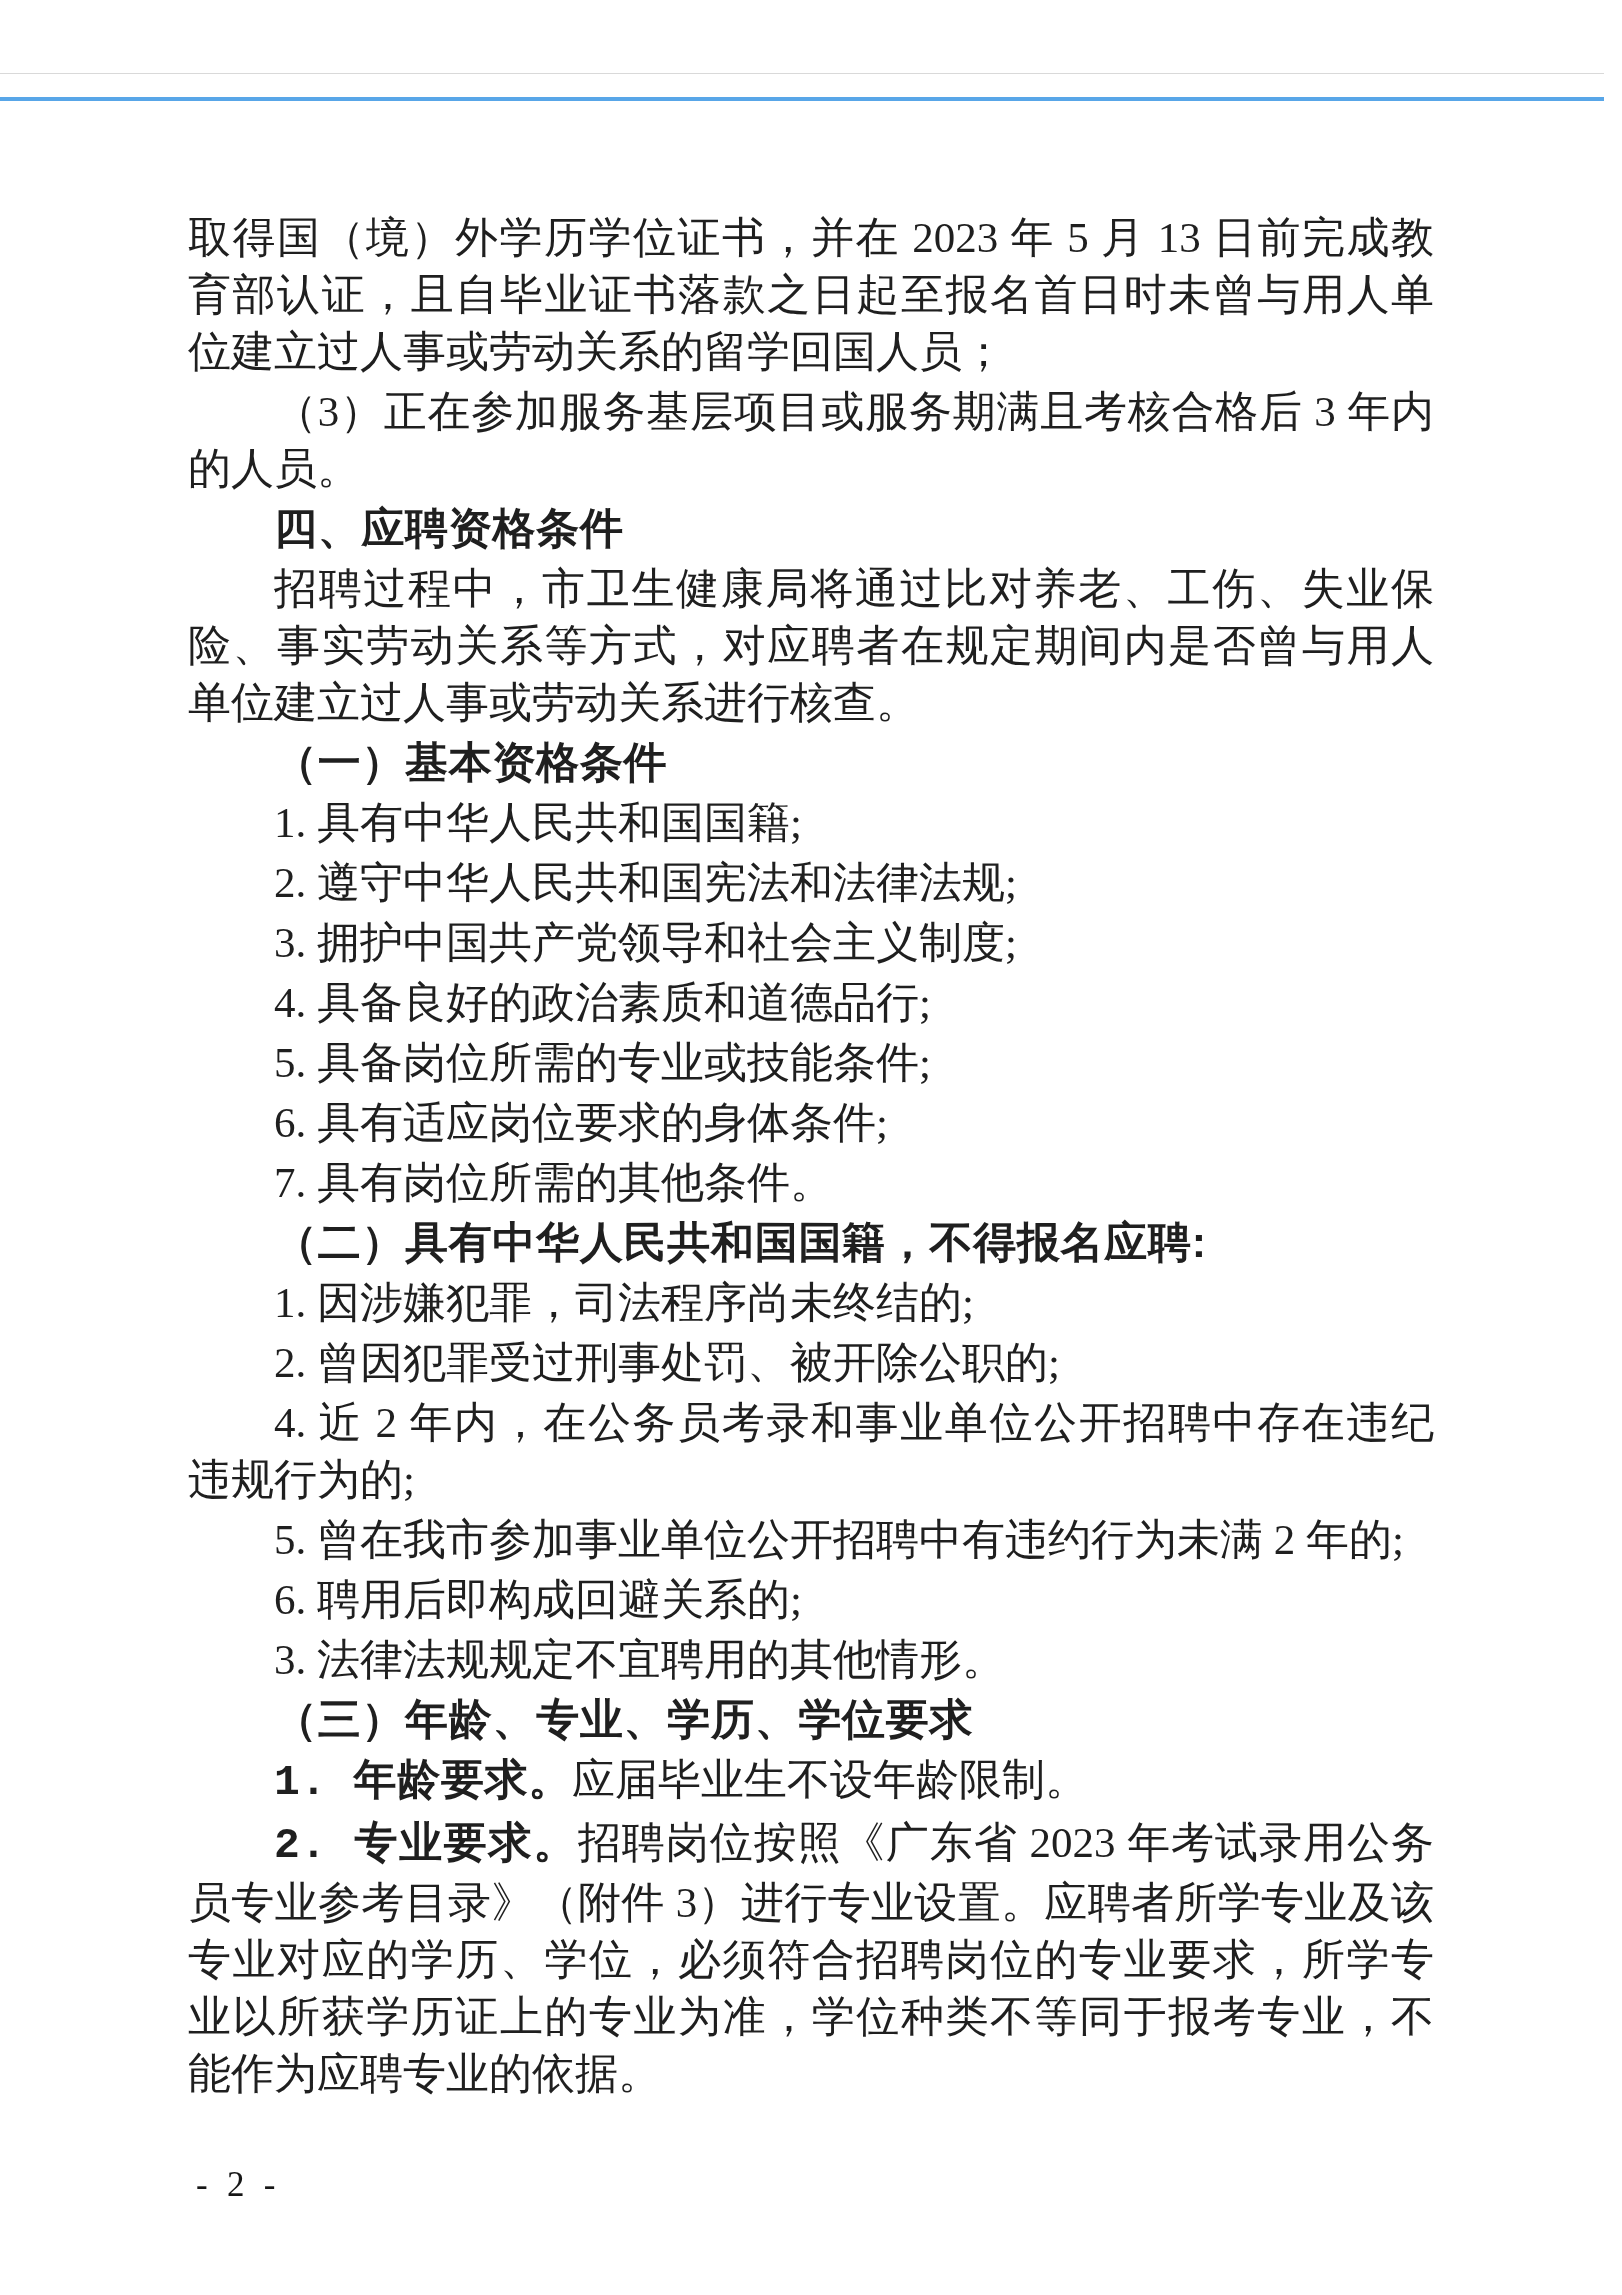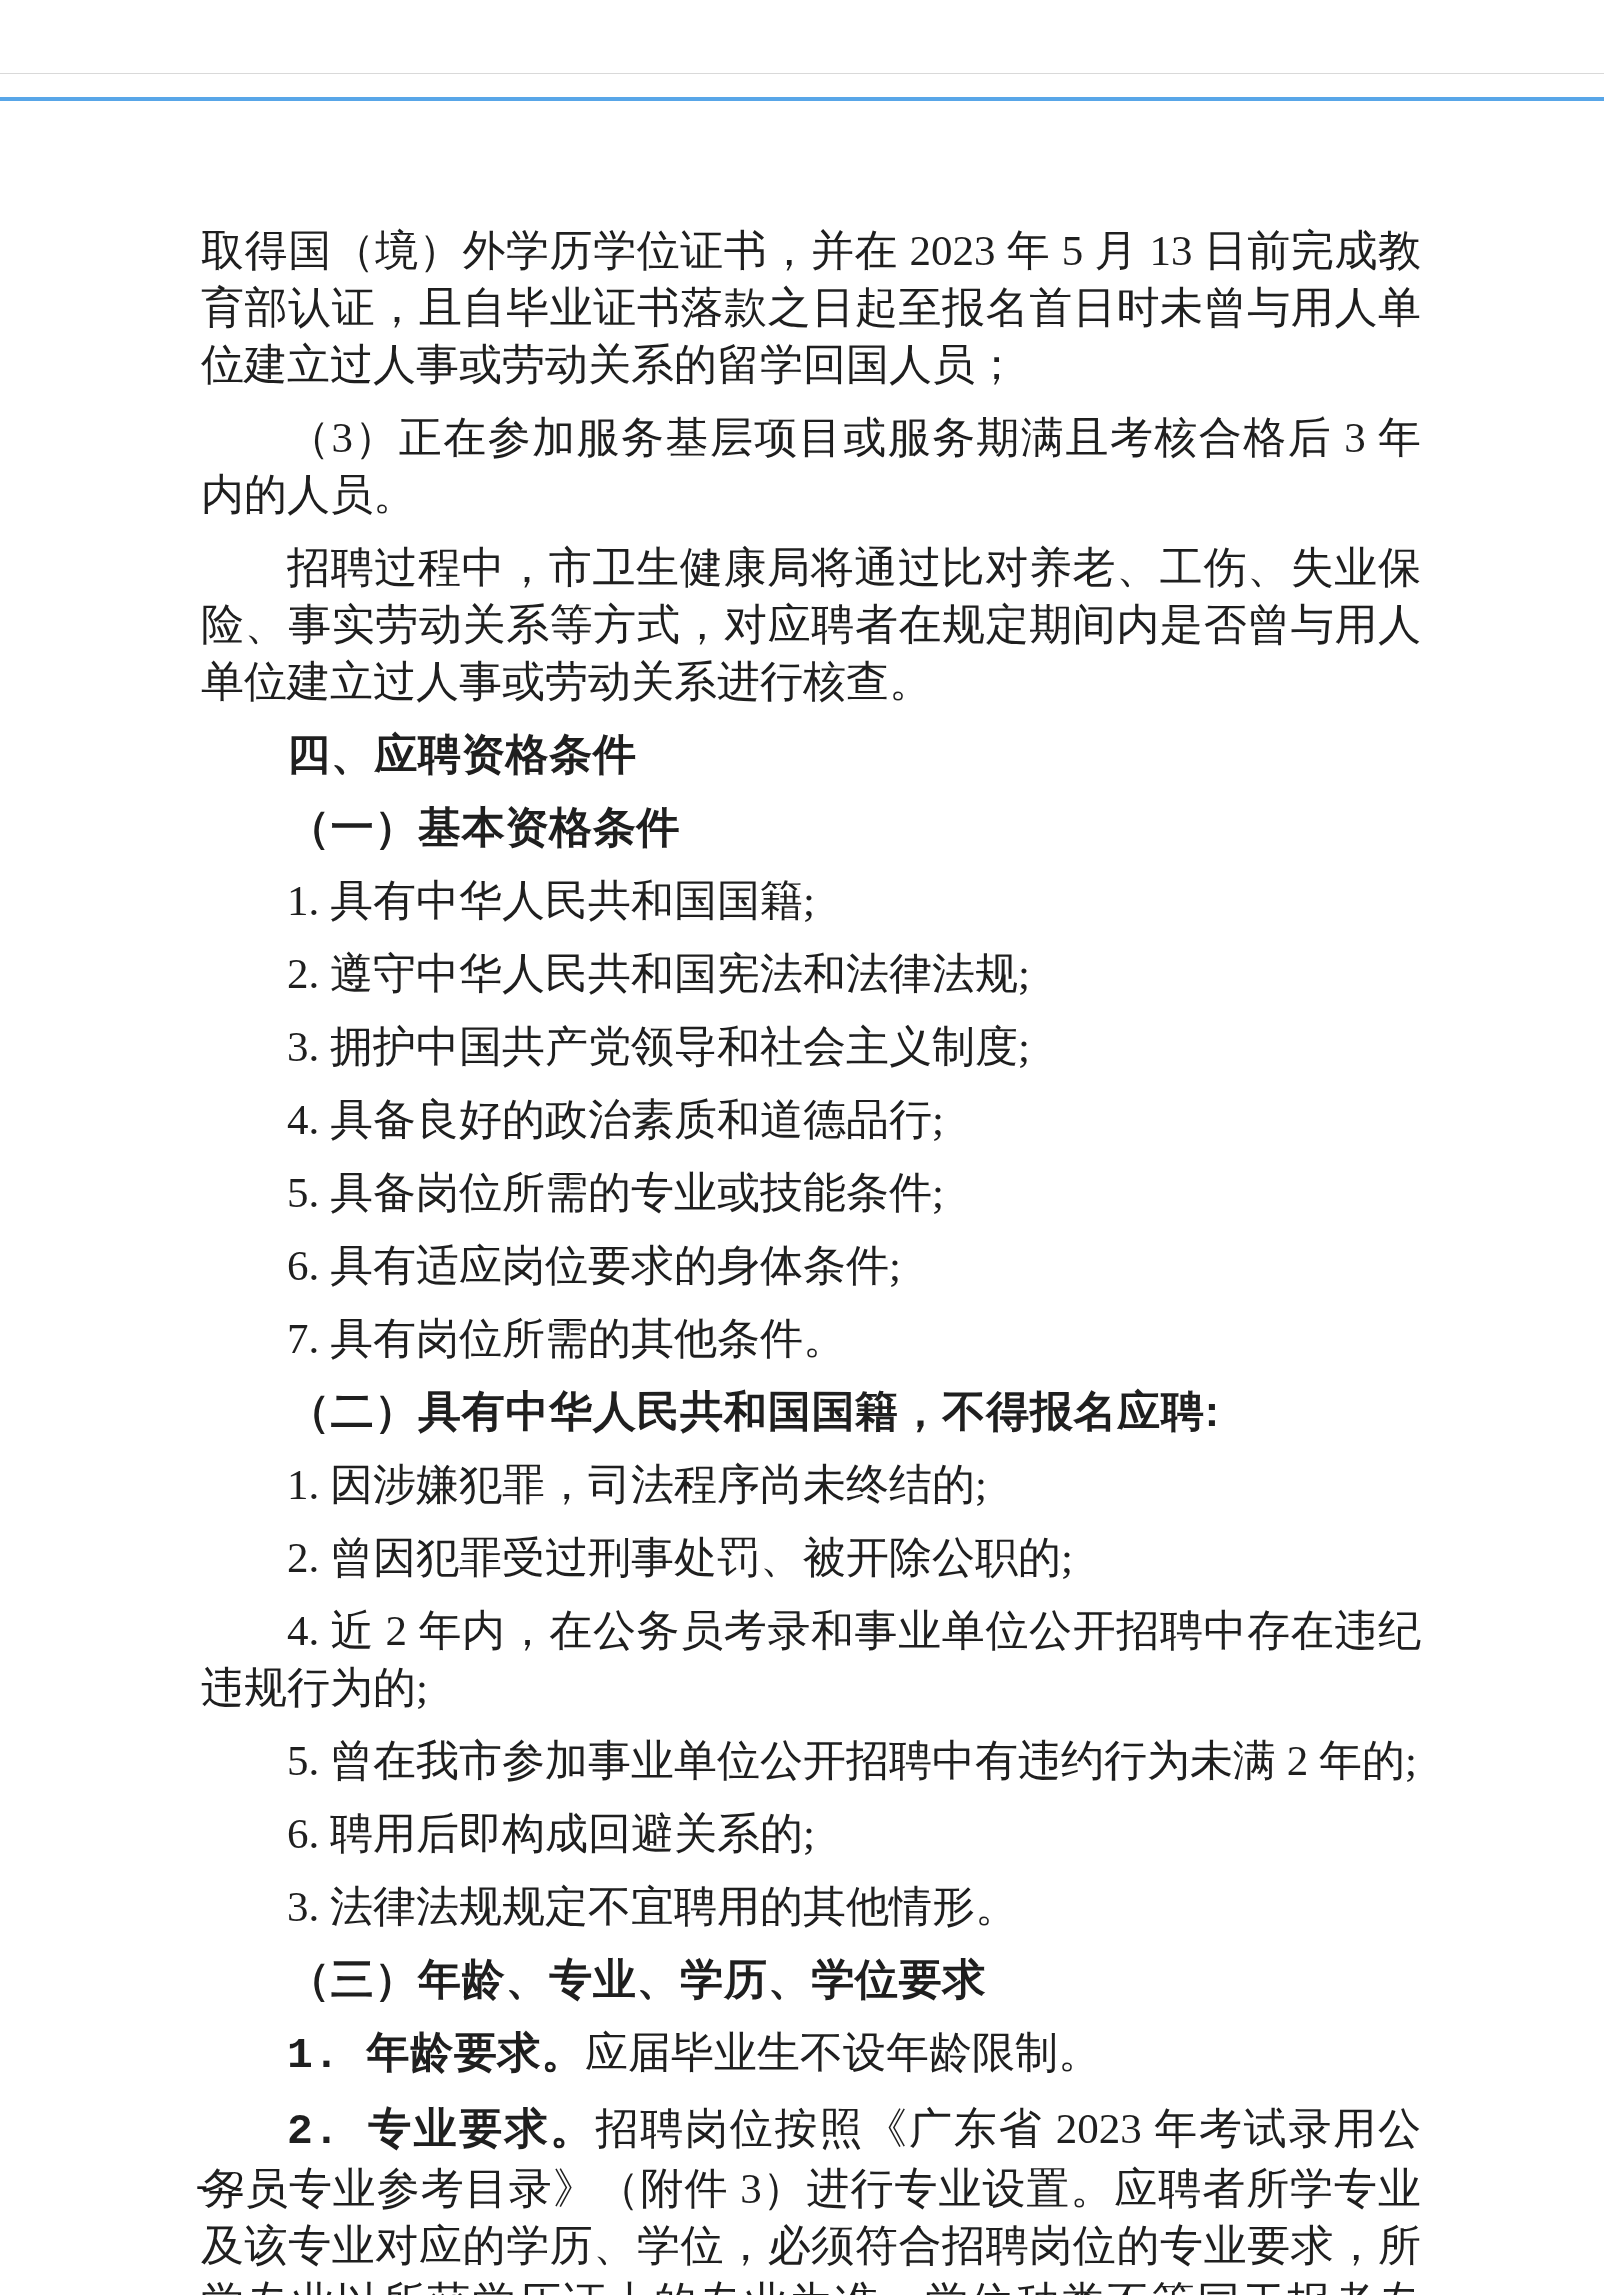--- a/index.html
+++ b/index.html
@@ -35,21 +35,21 @@
   .doc-body {
     position: absolute;
     left: 185px;
     top: 206px;
     width: 1252px;
     font-size: 43px;
     line-height: 57px;
   }
 
   .para {
-    margin: 16px;
+    margin: 3px;
     padding: 0;
     text-align: justify;
     text-align-last: left;
     word-break: break-all;
   }
   .para.indent { text-indent: 2em; }
 
   .para.heading {
     font-family: "Liberation Sans", sans-serif;
     font-weight: 700;
@@ -78,22 +78,22 @@
 <body>
 
 <div class="page">
 
   <div class="rule rule-thin"></div>
   <div class="rule rule-blue"></div>
 
   <div class="doc-body">
       <p class="para body">取得国（境）外学历学位证书，并在 2023 年 5 月 13 日前完成教育部认证，且自毕业证书落款之日起至报名首日时未曾与用人单位建立过人事或劳动关系的留学回国人员；</p>
       <p class="para body indent">（3）正在参加服务基层项目或服务期满且考核合格后 3 年内的人员。</p>
+      <p class="para heading">四、应聘资格条件</p>
       <p class="para body indent">招聘过程中，市卫生健康局将通过比对养老、工伤、失业保险、事实劳动关系等方式，对应聘者在规定期间内是否曾与用人单位建立过人事或劳动关系进行核查。</p>
-      <p class="para heading">四、应聘资格条件</p>
       <p class="para heading">（一）基本资格条件</p>
       <p class="para body indent">1. 具有中华人民共和国国籍;</p>
       <p class="para body indent">2. 遵守中华人民共和国宪法和法律法规;</p>
       <p class="para body indent">3. 拥护中国共产党领导和社会主义制度;</p>
       <p class="para body indent">4. 具备良好的政治素质和道德品行;</p>
       <p class="para body indent">5. 具备岗位所需的专业或技能条件;</p>
       <p class="para body indent">6. 具有适应岗位要求的身体条件;</p>
       <p class="para body indent">7. 具有岗位所需的其他条件。</p>
       <p class="para heading">（二）具有中华人民共和国国籍，不得报名应聘:</p>
       <p class="para body indent">1. 因涉嫌犯罪，司法程序尚未终结的;</p>

